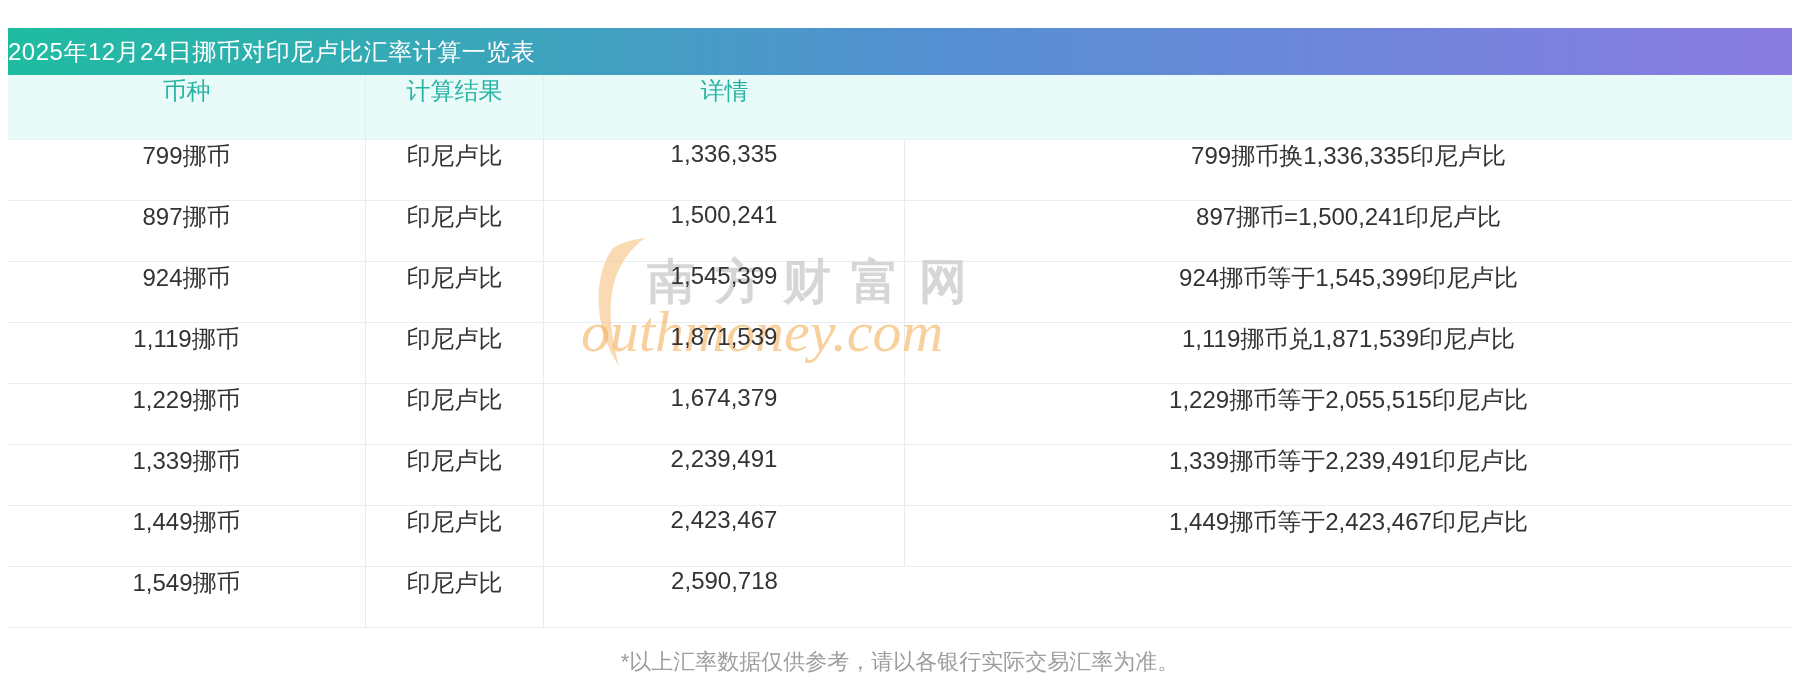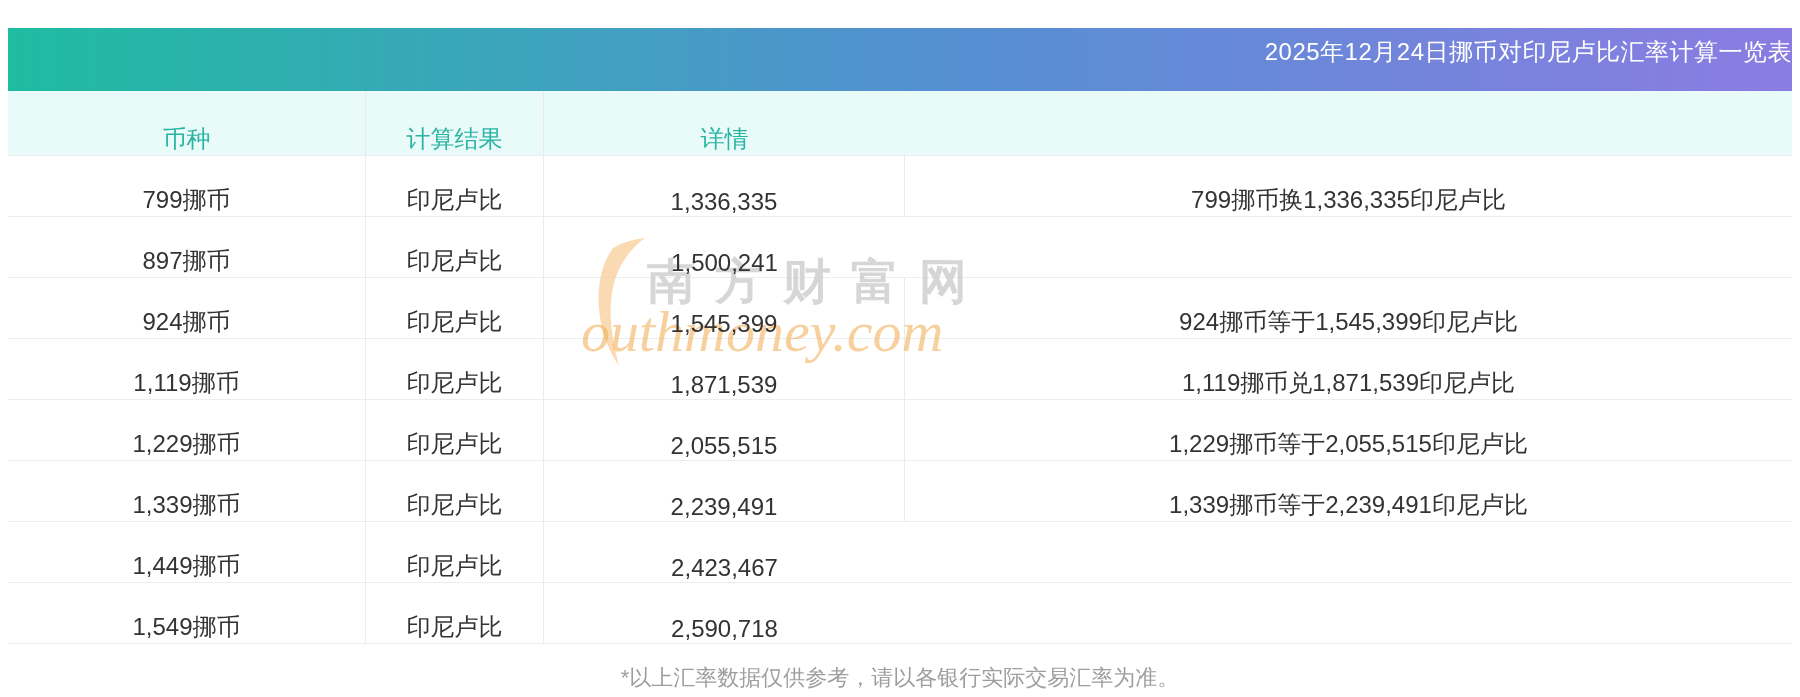--- a/index.html
+++ b/index.html
@@ -7,44 +7,44 @@
     width:1800px; height:697px;
     background:#ffffff;
     font-family:"Liberation Sans","DejaVu Sans",sans-serif;
     position:relative; overflow:hidden;
     color:var(--body-text,#333333);
   }
   .page { position:absolute; left:8px; top:28px; width:1784px; }
 
   
   .titlebar {
-    height:63px; line-height:47px;
+    height:47px; line-height:47px;
     background:linear-gradient(to right,
       var(--gradient-start,#1fbca1) 0%,
       var(--gradient-mid,#5490d2) 52%,
       var(--gradient-end,#8b7ce2) 100%);
-    color:#ffffff; text-align:right;
+    color:#ffffff; text-align:left;
     font-size:24px; letter-spacing:0.5px;
   }
 
   
   .table { width:100%; }
   .trow {
     display:grid;
     grid-template-columns:358px 178px 361px 1fr;
     border-bottom:1px solid var(--border-row,#e8eef3);
   }
   .thead {
     background:var(--header-bg,#e9fbf8);
     color:var(--header-text,#29b3a3);
     height:64px;
   }
   .tbody-row { height:60px; background:transparent; }
   .cell {
-    display:flex; align-items:flex-end; justify-content:center;
+    display:flex; align-items:flex-start; justify-content:center;
     font-size:24px; overflow:hidden; white-space:nowrap;
   }
   .cell:not(:last-child) { border-right:1px solid var(--border-col,#ebebeb); }
   .cell > span { position:relative; z-index:2; }
 
   
   .footnote {
     margin-top:19px; text-align:center;
     color:var(--footnote-text,#9e9e9e); font-size:22px;
   }
@@ -115,20 +115,23 @@
   <div class="trow tbody-row">
     <div class="cell">
             <span>897挪币</span>
           </div>
     <div class="cell">
             <span>印尼卢比</span>
           </div>
     <div class="cell">
             <span>1,500,241</span>
           </div>
+    <div class="cell">
+            <span>897挪币=1,500,241印尼卢比</span>
+          </div>
   </div>
 
   <div class="trow tbody-row">
     <div class="cell">
             <span>924挪币</span>
           </div>
     <div class="cell">
             <span>印尼卢比</span>
           </div>
     <div class="cell">
@@ -155,21 +158,21 @@
   </div>
 
   <div class="trow tbody-row">
     <div class="cell">
             <span>1,229挪币</span>
           </div>
     <div class="cell">
             <span>印尼卢比</span>
           </div>
     <div class="cell">
-            <span>2,055,515</span>
+            <span>1,674,379</span>
           </div>
     <div class="cell">
             <span>1,229挪币等于2,055,515印尼卢比</span>
           </div>
   </div>
 
   <div class="trow tbody-row">
     <div class="cell">
             <span>1,339挪币</span>
           </div>
@@ -186,20 +189,23 @@
 
   <div class="trow tbody-row">
     <div class="cell">
             <span>1,449挪币</span>
           </div>
     <div class="cell">
             <span>印尼卢比</span>
           </div>
     <div class="cell">
             <span>2,423,467</span>
+          </div>
+    <div class="cell">
+            <span>1,449挪币等于2,423,467印尼卢比</span>
           </div>
   </div>
 
   <div class="trow tbody-row">
     <div class="cell">
             <span>1,549挪币</span>
           </div>
     <div class="cell">
             <span>印尼卢比</span>
           </div>

